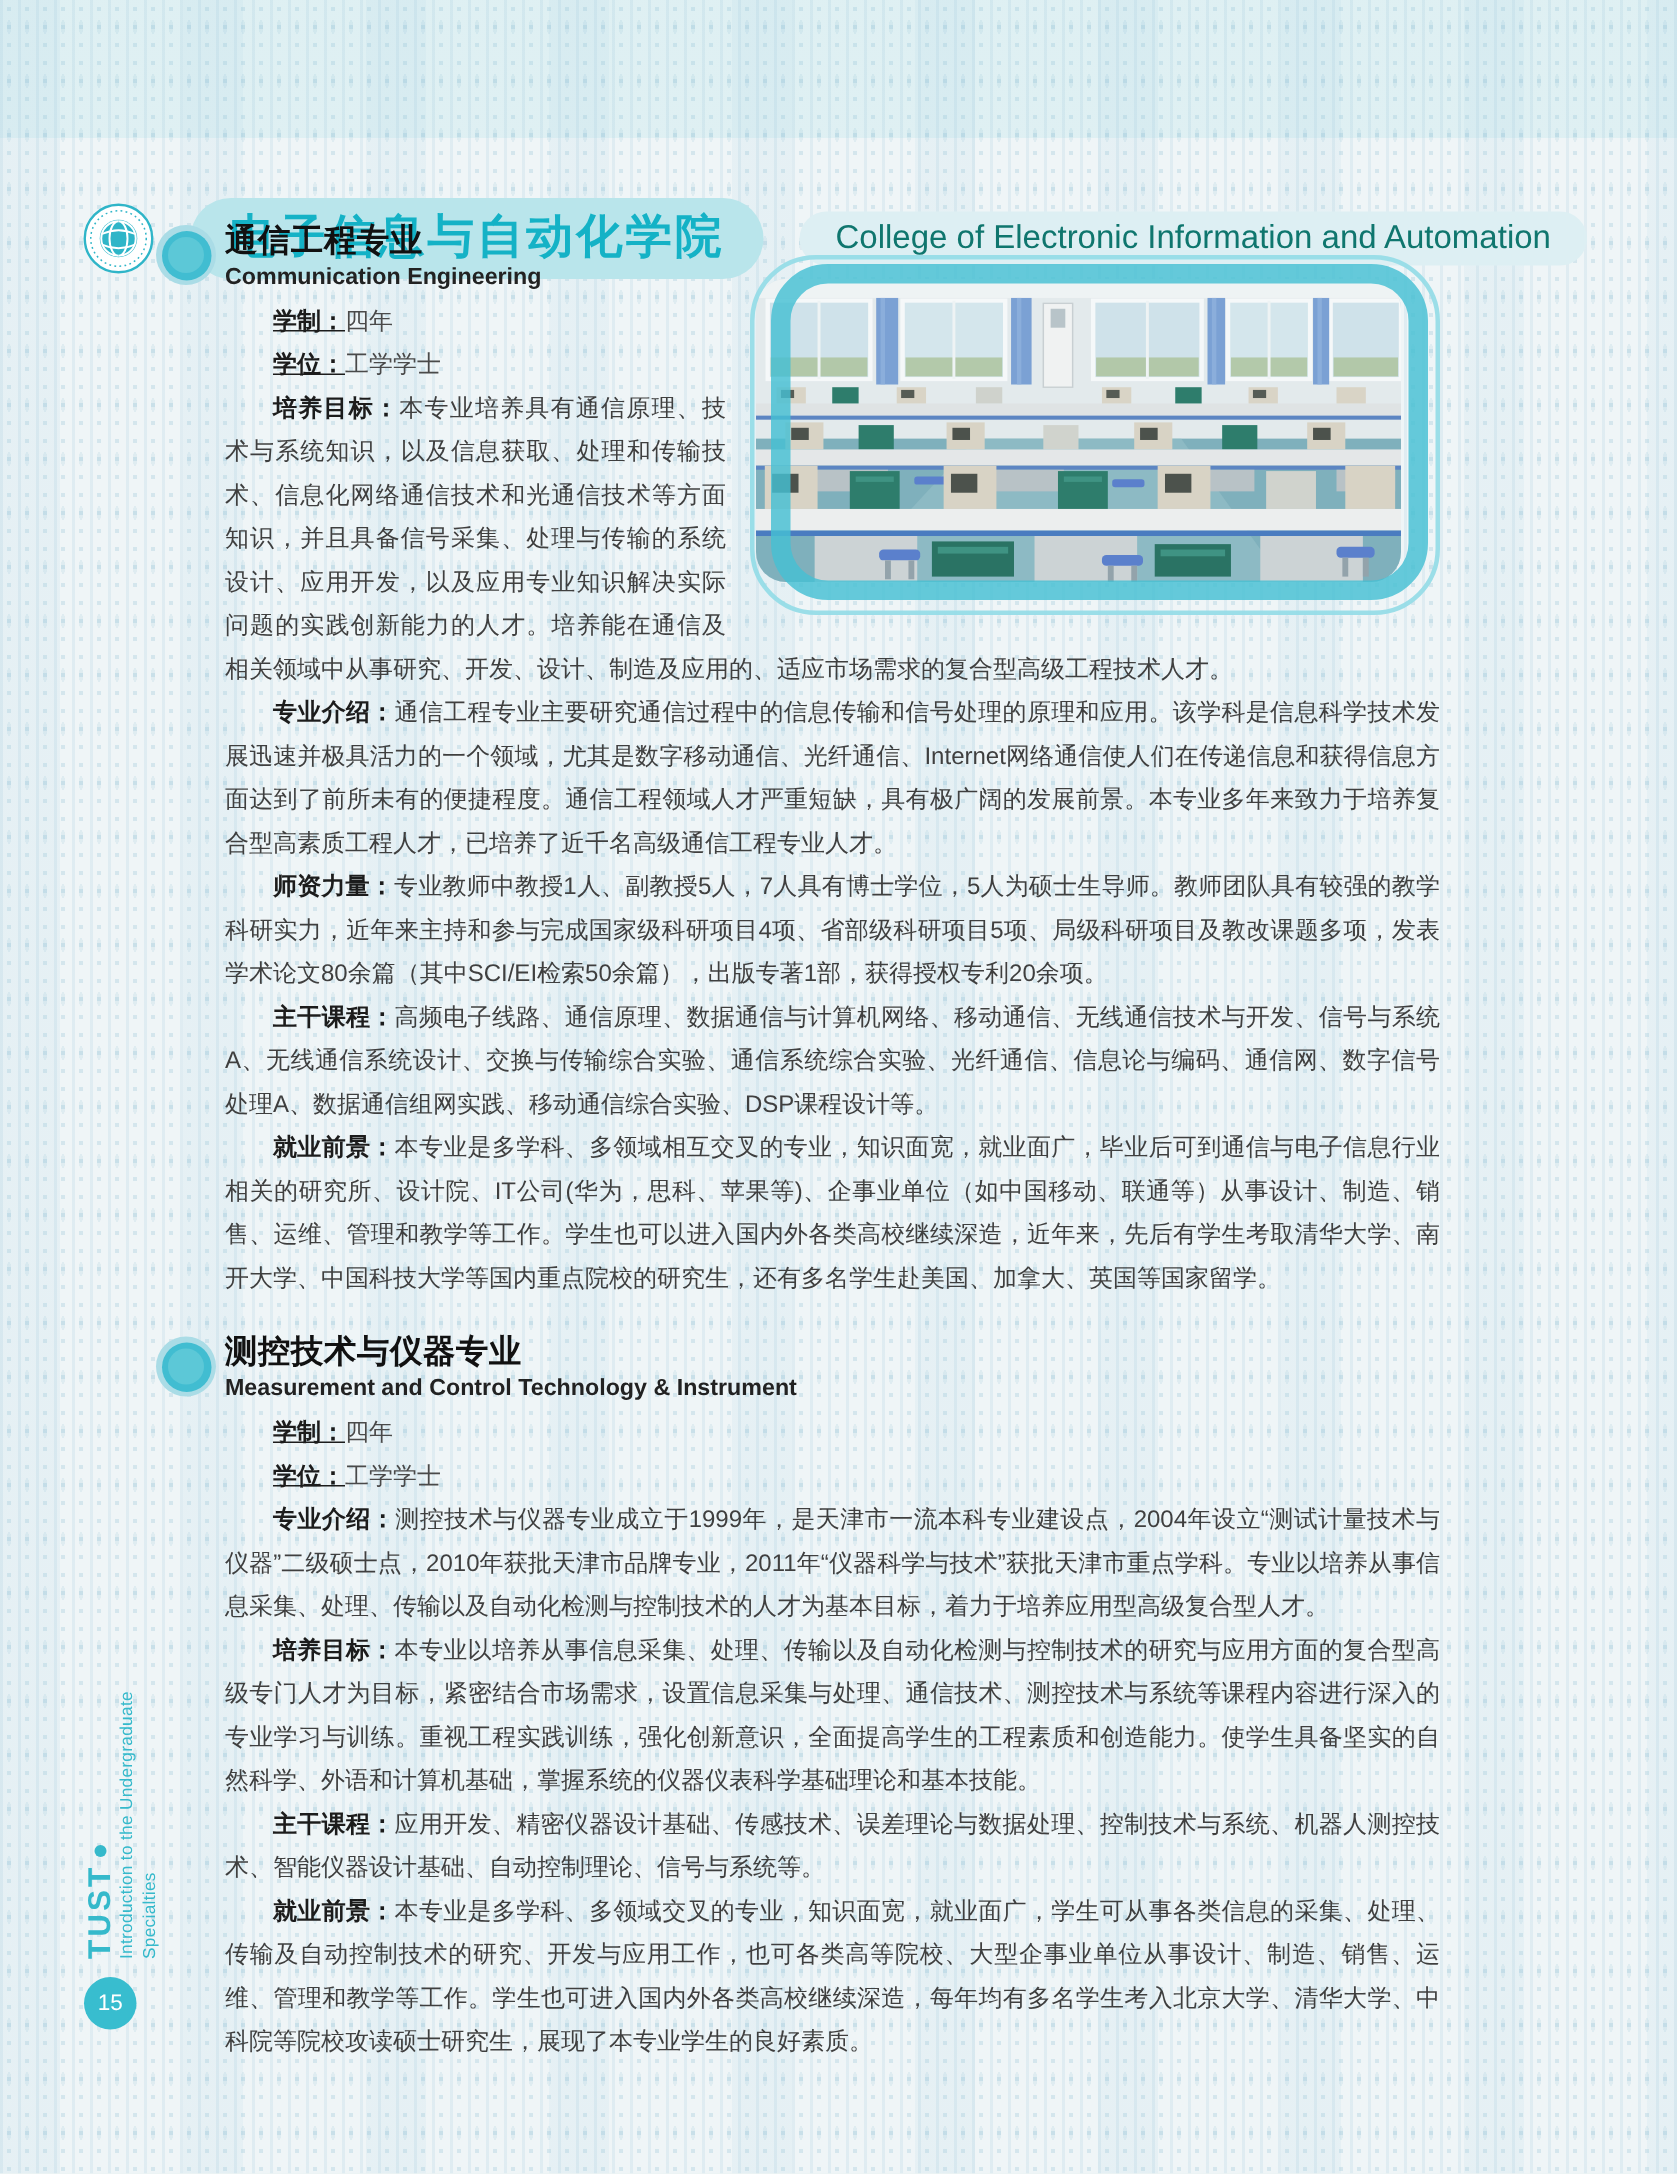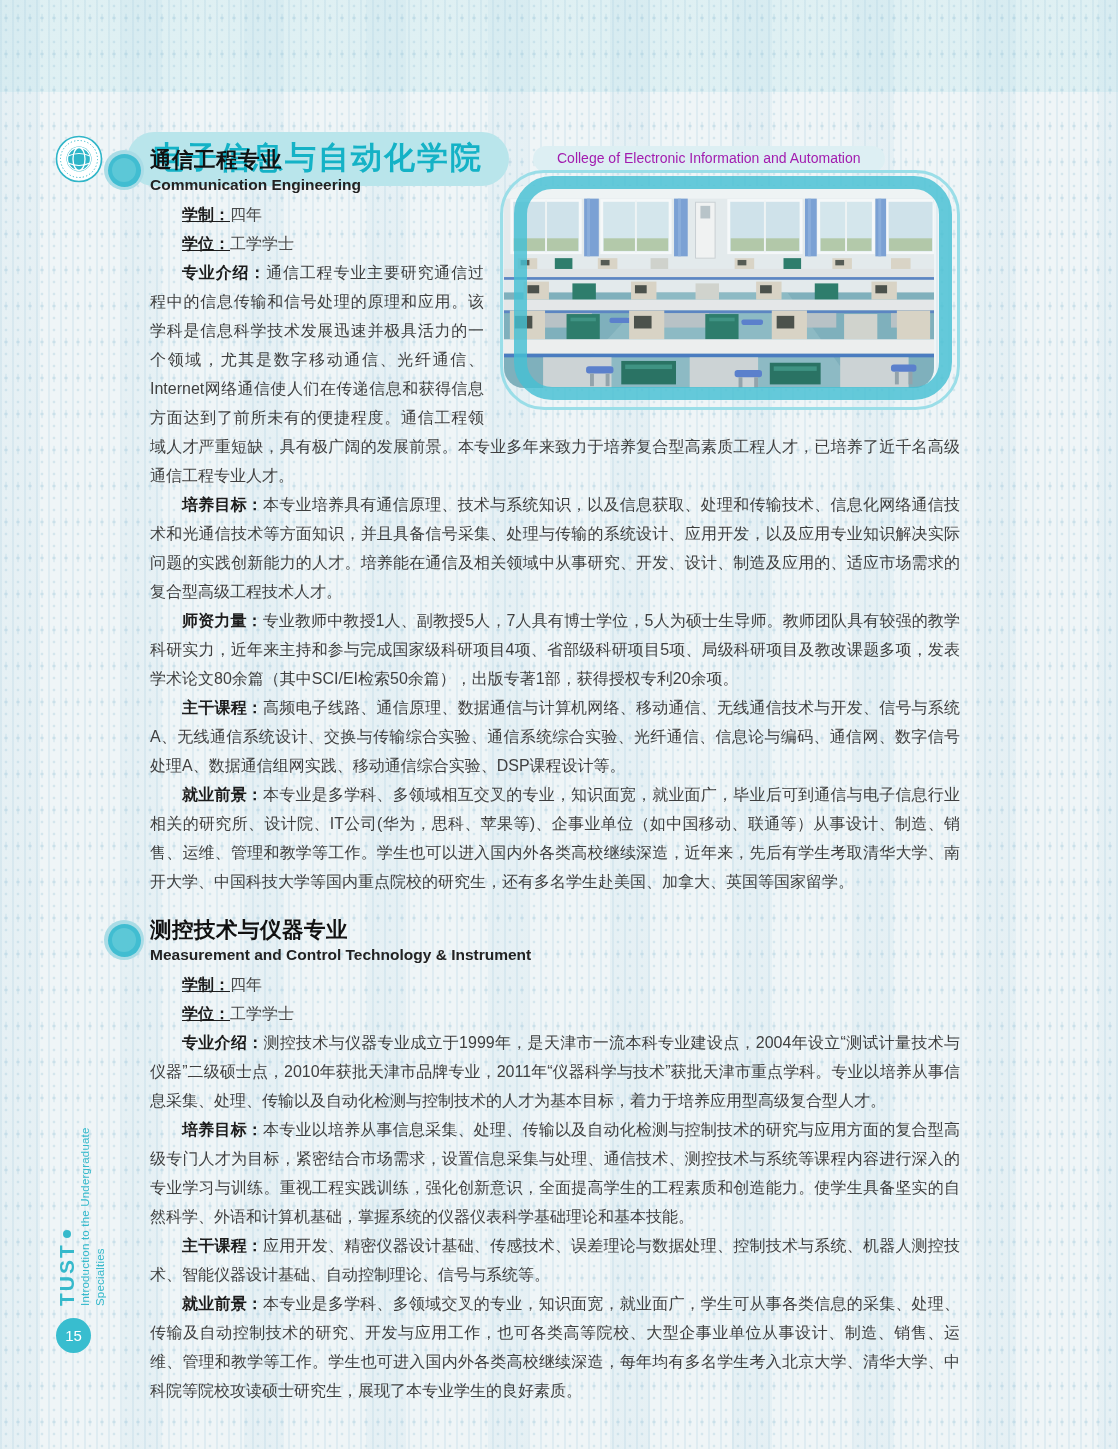--- a/index.html
+++ b/index.html
@@ -28,22 +28,22 @@
     display:flex;align-items:center;gap:24px;margin-top:44px;
   }
   .logo{width:48px;height:48px;flex:0 0 auto;}
   .pill-cn{
     background:#b9e5eb;color:#14b2c6;
     font-size:31px;font-weight:bold;letter-spacing:2px;
     padding:5px 26px 7px 26px;border-radius:27px;
     white-space:nowrap;
   }
   .pill-en{
-    background:#ddeff3;color:#a21caf;
-    font-size:14px;padding:4px 24px 6px 24px;border-radius:20px;
+    background:#ddeff3;color:#0f766e;
+    font-size:22px;padding:4px 24px 6px 24px;border-radius:20px;
     white-space:nowrap;
   }
 
   
   .vside{
     position:absolute;left:56px;top:1306px;width:238px;height:42px;
     transform:rotate(-90deg);transform-origin:0 0;
     color:#35b9cb;
   }
   .vside .brand-line{font-size:21px;font-weight:bold;letter-spacing:2px;line-height:22px;display:flex;align-items:center;gap:5px;}
@@ -266,22 +266,22 @@
               </g>
             </svg>
           </div>
           <div class="band"></div>
           <div class="line"></div>
         </figure>
 
         <p class="kv"><b>学制：</b><span>四年</span></p>
         <p class="kv"><b>学位：</b><span>工学学士</span></p>
 
+        <p class="para"><b>培养目标：</b><span>本专业培养具有通信原理、技术与系统知识，以及信息获取、处理和传输技术、信息化网络通信技术和光通信技术等方面知识，并且具备信号采集、处理与传输的系统设计、应用开发，以及应用专业知识解决实际问题的实践创新能力的人才。培养能在通信及相关领域中从事研究、开发、设计、制造及应用的、适应市场需求的复合型高级工程技术人才。</span></p>
         <p class="para"><b>专业介绍：</b><span>通信工程专业主要研究通信过程中的信息传输和信号处理的原理和应用。该学科是信息科学技术发展迅速并极具活力的一个领域，尤其是数字移动通信、光纤通信、Internet网络通信使人们在传递信息和获得信息方面达到了前所未有的便捷程度。通信工程领域人才严重短缺，具有极广阔的发展前景。本专业多年来致力于培养复合型高素质工程人才，已培养了近千名高级通信工程专业人才。</span></p>
-        <p class="para"><b>培养目标：</b><span>本专业培养具有通信原理、技术与系统知识，以及信息获取、处理和传输技术、信息化网络通信技术和光通信技术等方面知识，并且具备信号采集、处理与传输的系统设计、应用开发，以及应用专业知识解决实际问题的实践创新能力的人才。培养能在通信及相关领域中从事研究、开发、设计、制造及应用的、适应市场需求的复合型高级工程技术人才。</span></p>
         <p class="para"><b>师资力量：</b><span>专业教师中教授1人、副教授5人，7人具有博士学位，5人为硕士生导师。教师团队具有较强的教学科研实力，近年来主持和参与完成国家级科研项目4项、省部级科研项目5项、局级科研项目及教改课题多项，发表学术论文80余篇（其中SCI/EI检索50余篇），出版专著1部，获得授权专利20余项。</span></p>
         <p class="para"><b>主干课程：</b><span>高频电子线路、通信原理、数据通信与计算机网络、移动通信、无线通信技术与开发、信号与系统A、无线通信系统设计、交换与传输综合实验、通信系统综合实验、光纤通信、信息论与编码、通信网、数字信号处理A、数据通信组网实践、移动通信综合实验、DSP课程设计等。</span></p>
         <p class="para"><b>就业前景：</b><span>本专业是多学科、多领域相互交叉的专业，知识面宽，就业面广，毕业后可到通信与电子信息行业相关的研究所、设计院、IT公司(华为，思科、苹果等)、企事业单位（如中国移动、联通等）从事设计、制造、销售、运维、管理和教学等工作。学生也可以进入国内外各类高校继续深造，近年来，先后有学生考取清华大学、南开大学、中国科技大学等国内重点院校的研究生，还有多名学生赴美国、加拿大、英国等国家留学。</span></p>
       </div>
     </section>
 
     <section class="section2">
       <div class="sec-head">
         <span class="bullet">
           <span class="bullet-mid">

